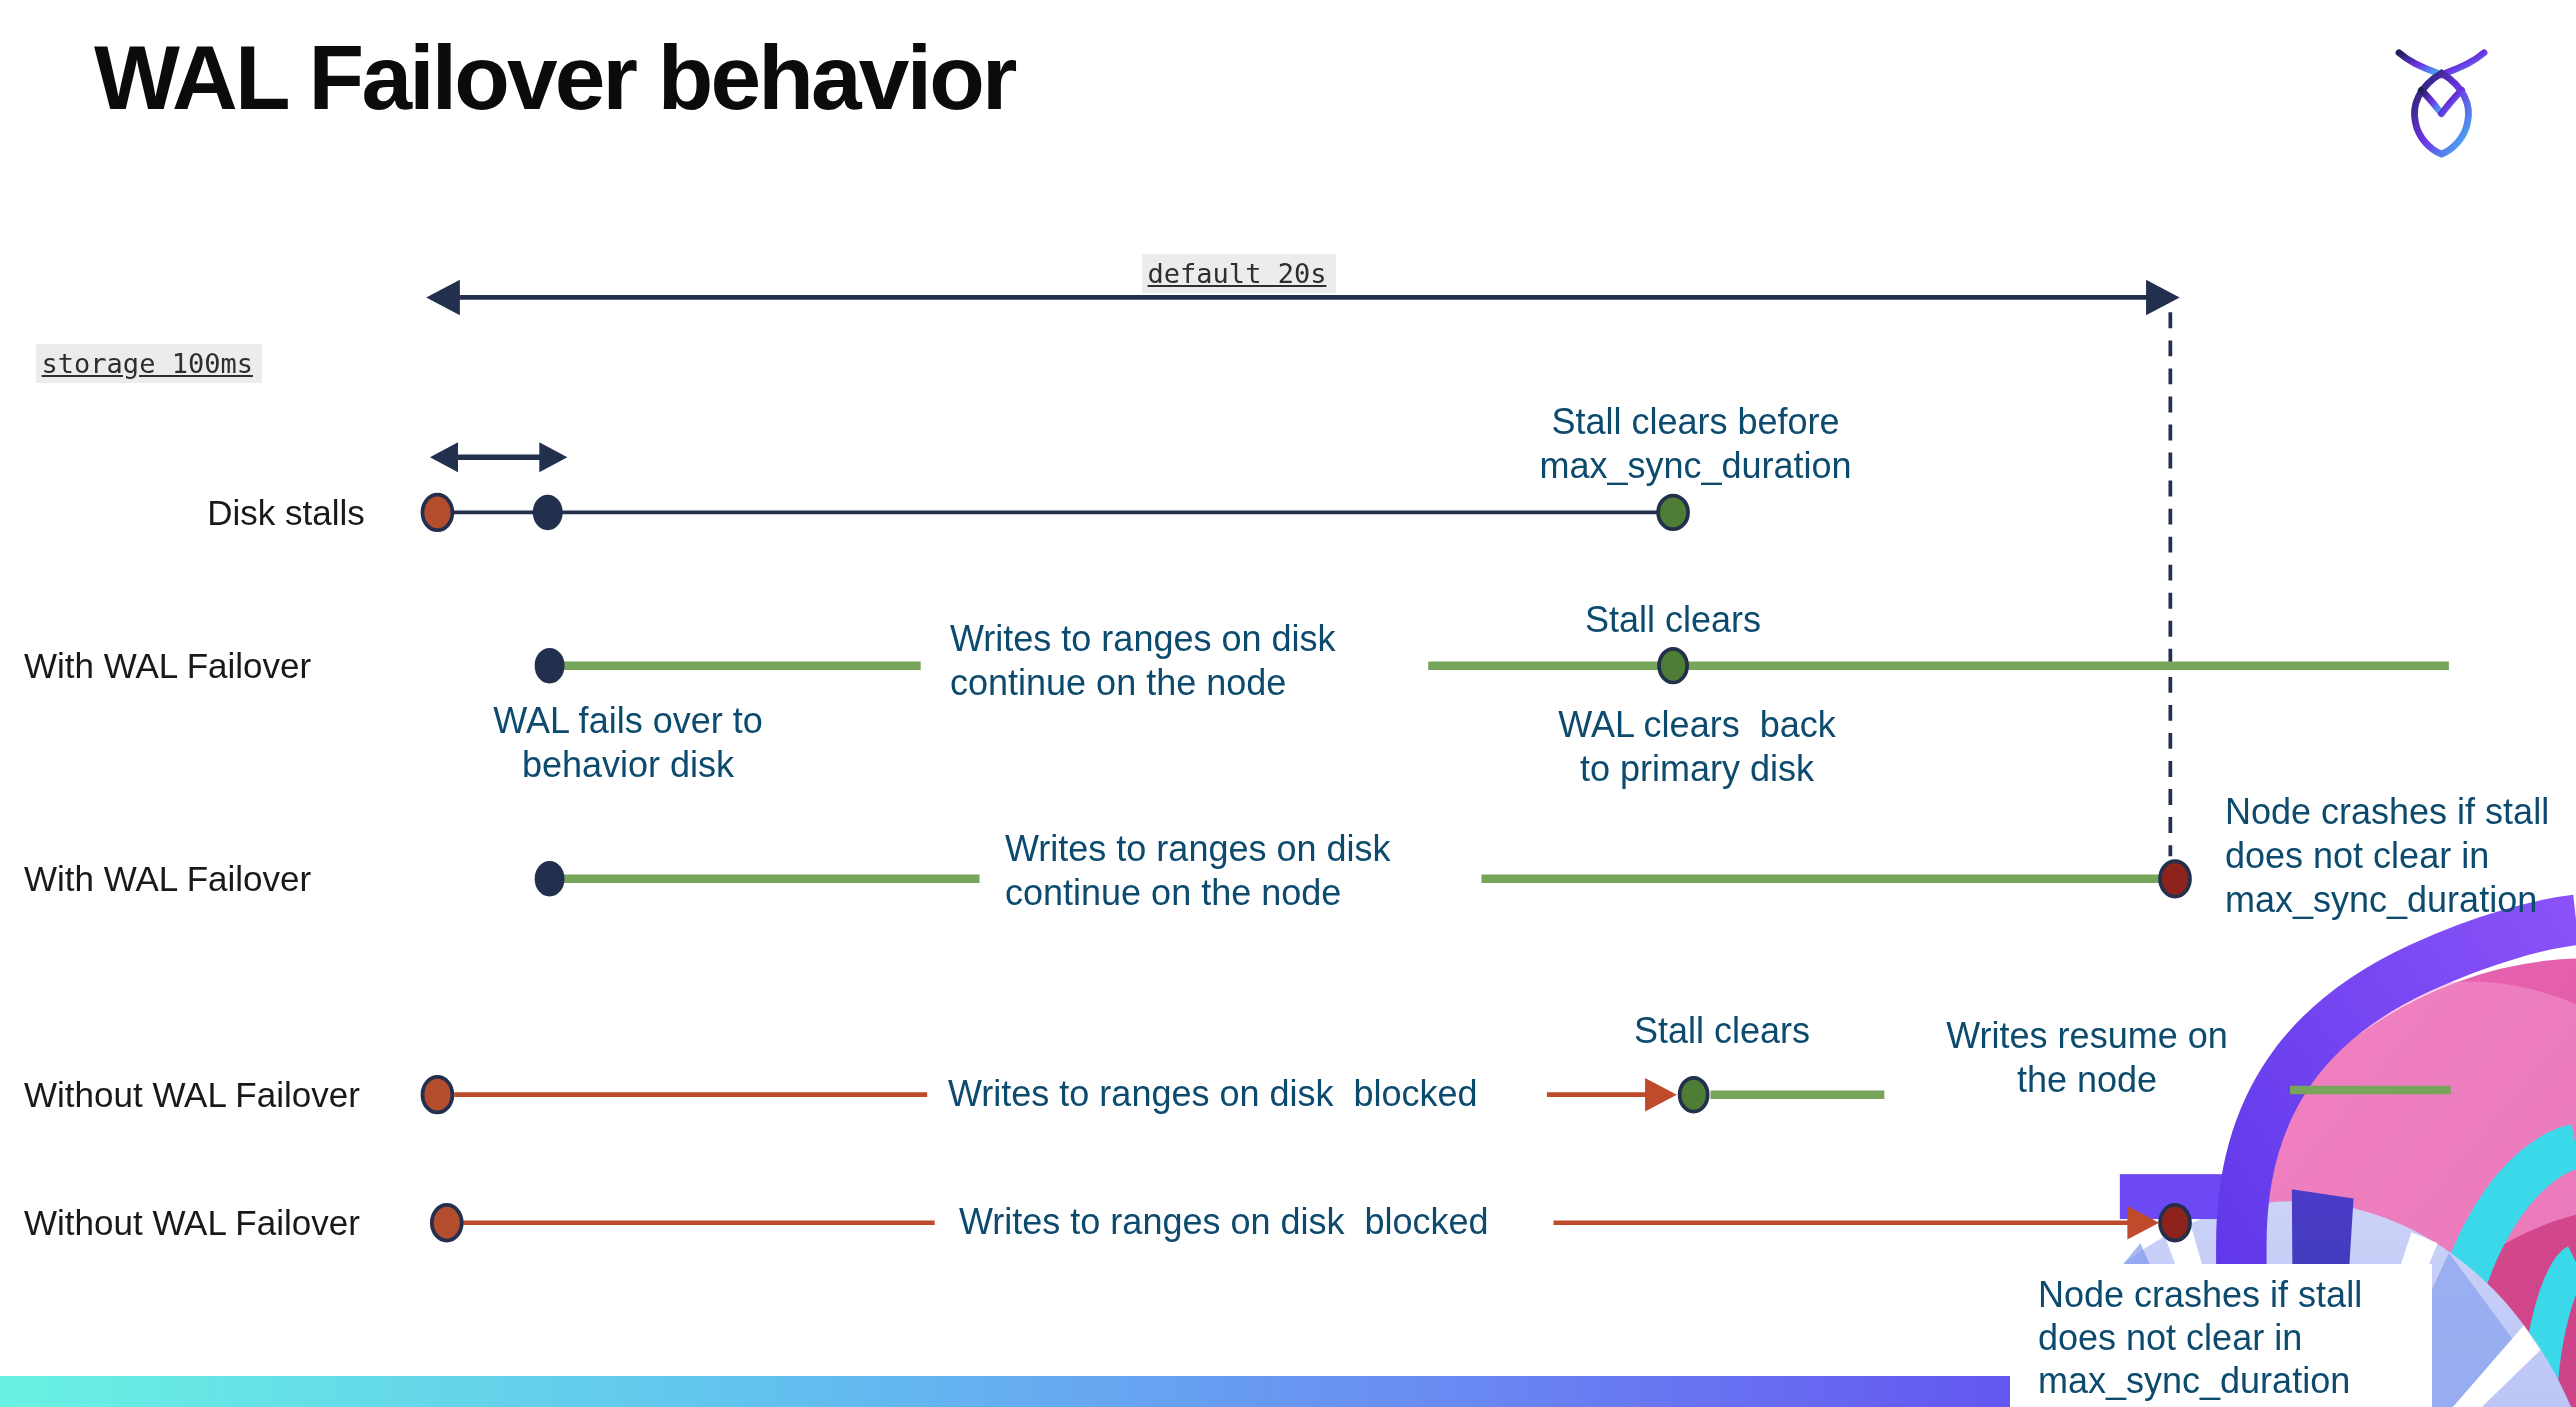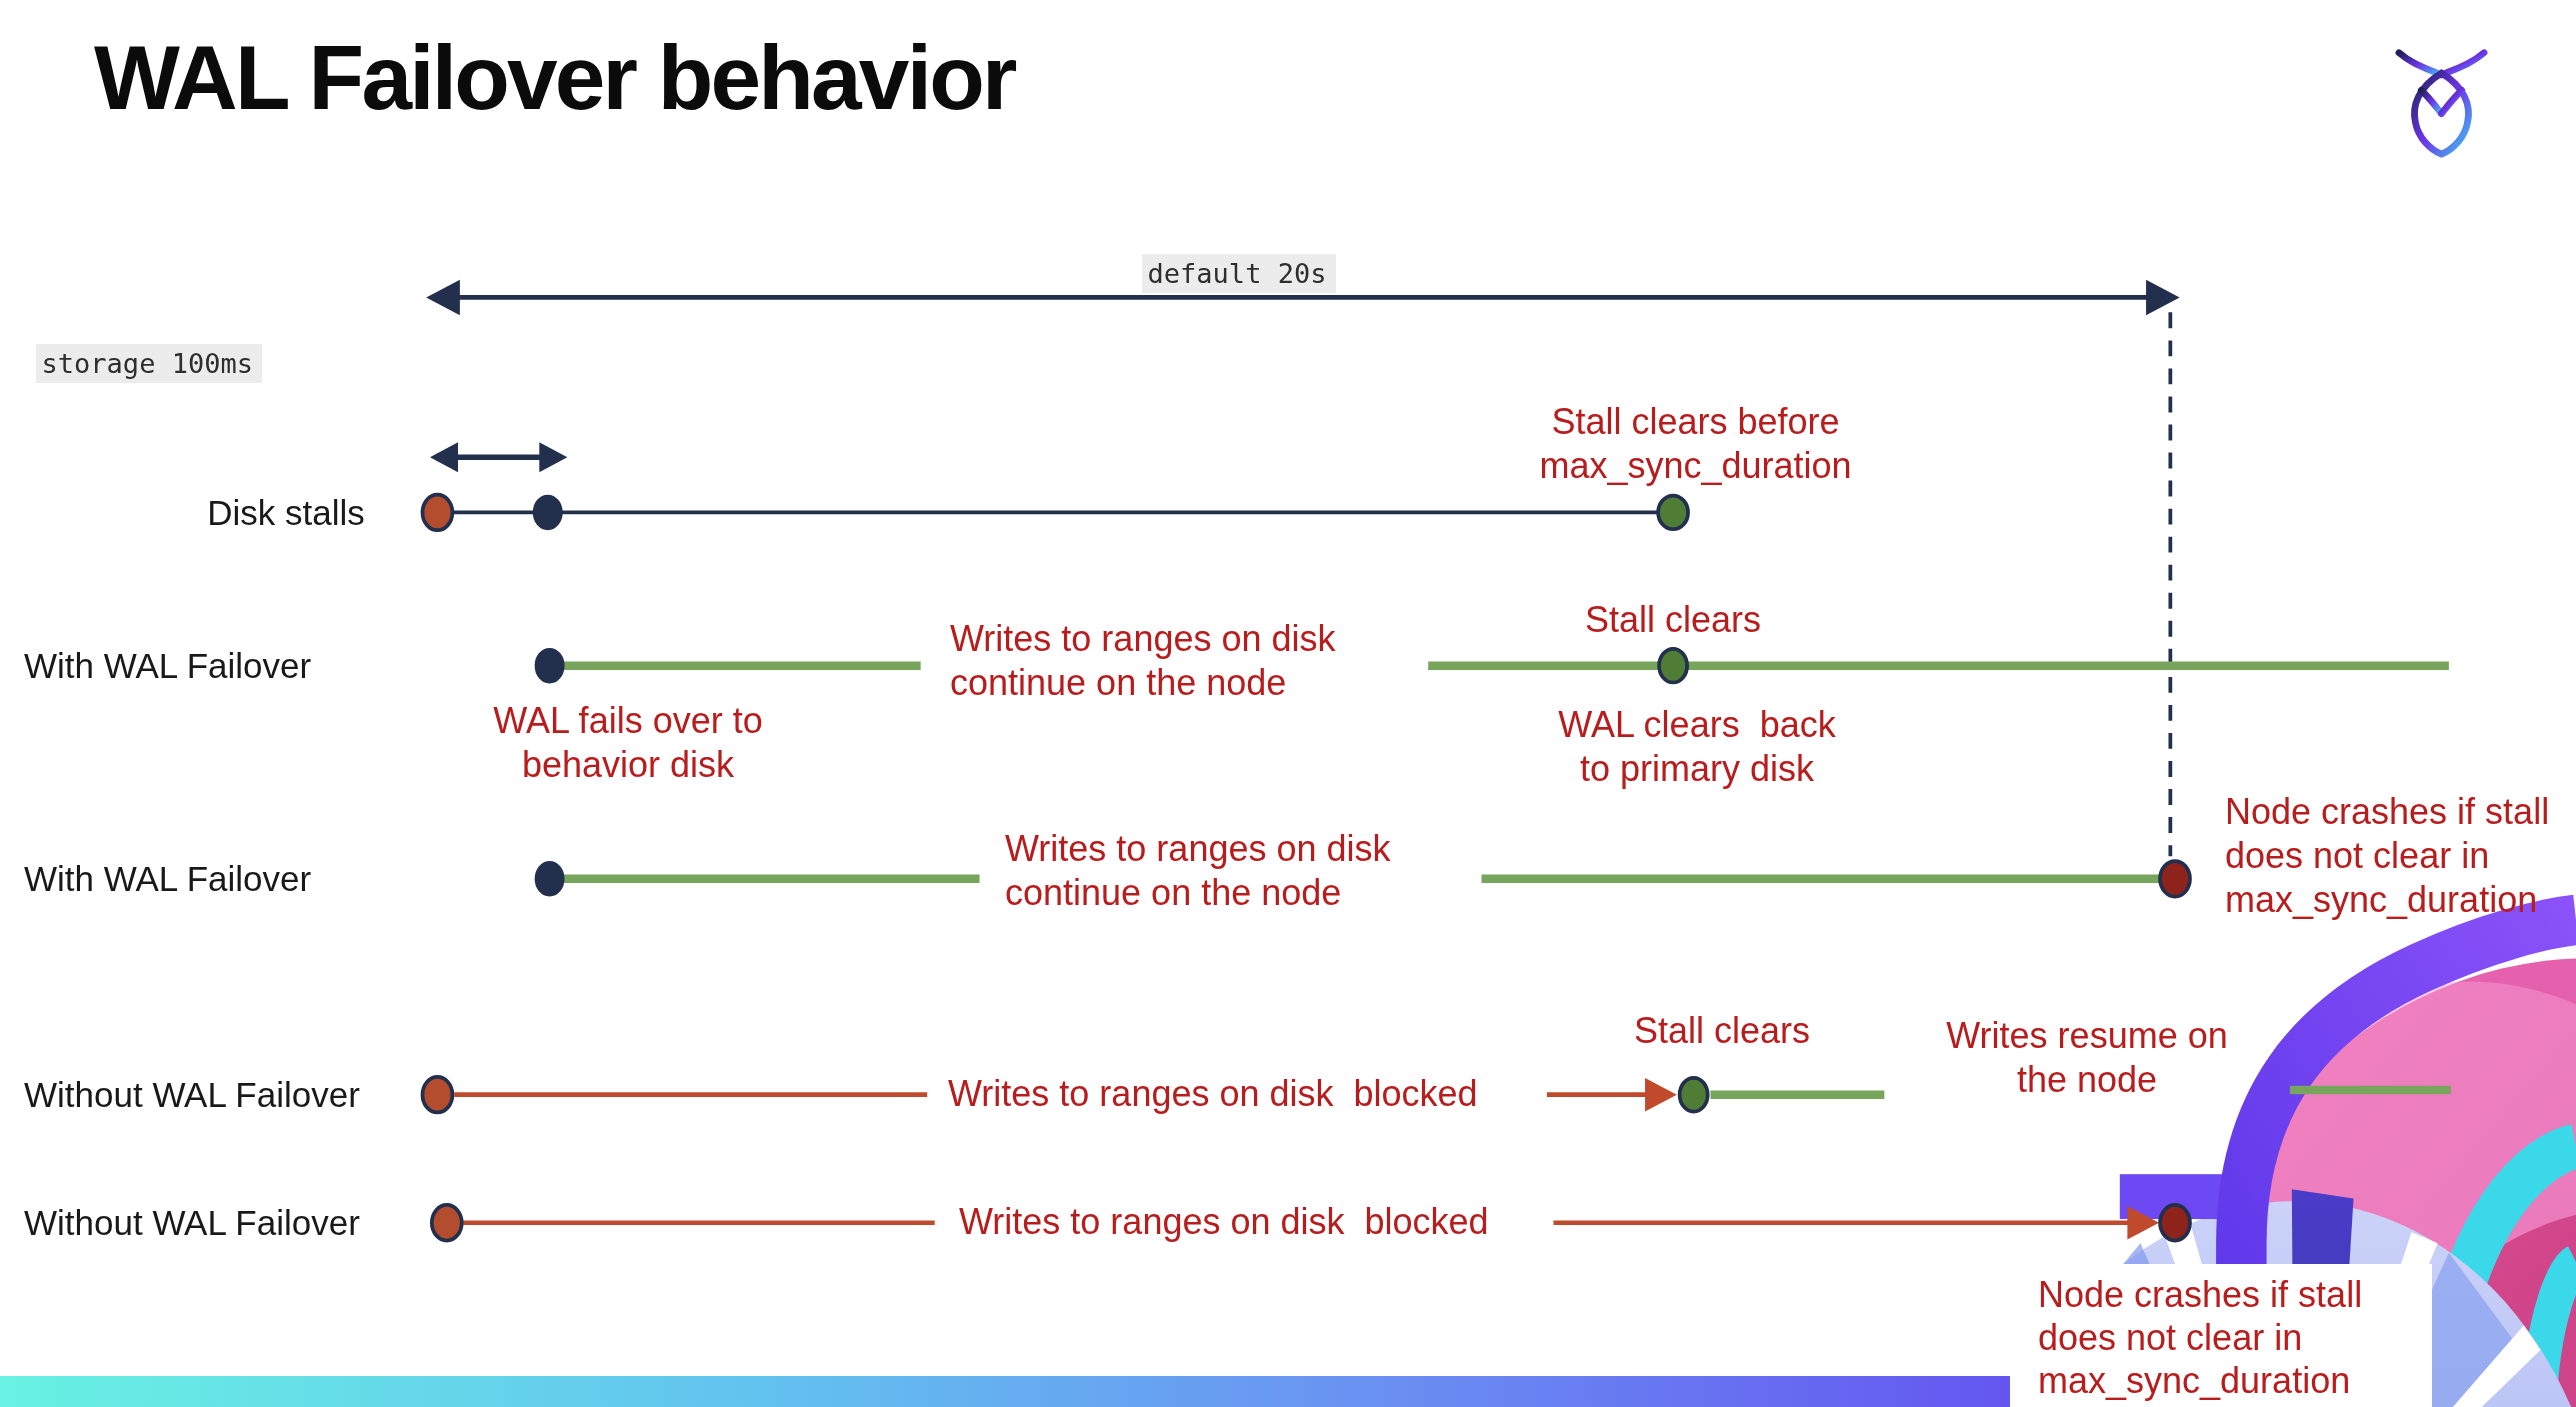--- a/index.html
+++ b/index.html
@@ -1,22 +1,22 @@
 <!DOCTYPE html>
 <html style="--navy: #22304e; --green-line: #76a55b; --green-dot: #4f7d35; --red-line: #c04a2c; --red-dot: #b34d2d; --dark-red-dot: #8e231c; --code-bg: #ececec; --text: #1a1a1a; --bar-start: #68f2e2; --bar-end: #6d40e4;font-size:15px"><head>
 <meta charset="utf-8">
 <style>
   html,body{margin:0;padding:0;}
   body{width:2576px;height:1408px;position:relative;overflow:hidden;background:#ffffff;
        font-family:"Liberation Sans","DejaVu Sans",sans-serif;color:var(--text,#1a1a1a);}
   .abs{position:absolute;}
   #page-title{left:62px;top:26px;font-size:91px;font-weight:bold;letter-spacing:-2.8px;color:#0b0b0b;z-index:5;margin-left:32px;}
-  .code-label{z-index:6;font-family:"DejaVu Sans Mono","Liberation Mono",monospace;font-size:27px;color:#2e2e2e;line-height:1;}
+  .code-label{z-index:6;font-family:"DejaVu Sans Mono","Liberation Mono",monospace;font-size:27px;color:#2e2e2e;line-height:1;text-decoration:underline;}
   .code-label span{display:table;background:var(--code-bg,#ececec);padding:5.6px 9.3px 6.5px 5.6px;margin-bottom:1.9px;white-space:pre;}
-  .note{z-index:6;font-size:36px;line-height:44px;white-space:pre-wrap;color:#b91c1c;}
+  .note{z-index:6;font-size:36px;line-height:44px;white-space:pre-wrap;color:#0c4a6e;}
   .row-label{z-index:6;font-size:35px;line-height:41px;white-space:pre;color:#191919;}
   .center{text-align:center;}
   .right{text-align:center;}
   #diagram-layer{left:0;top:0;z-index:4;}
   #decoration-layer{left:1888px;top:888px;z-index:2;}
   #bottom-bar{left:0;top:1376px;width:2576px;height:32px;z-index:1;
     background:linear-gradient(90deg,#68f2e2 0%,#62c1ef 30%,#6a8df2 55%,#6456f0 78%,#6d40e4 100%);}
   #crash-box{left:2010px;top:1264px;width:422px;height:144px;background:#ffffff;z-index:5;}
   #crash-box .note{position:absolute;left:28px;top:9.3px;font-size:36px;line-height:43px;}
   #logo{left:2393px;top:45px;z-index:5;}

